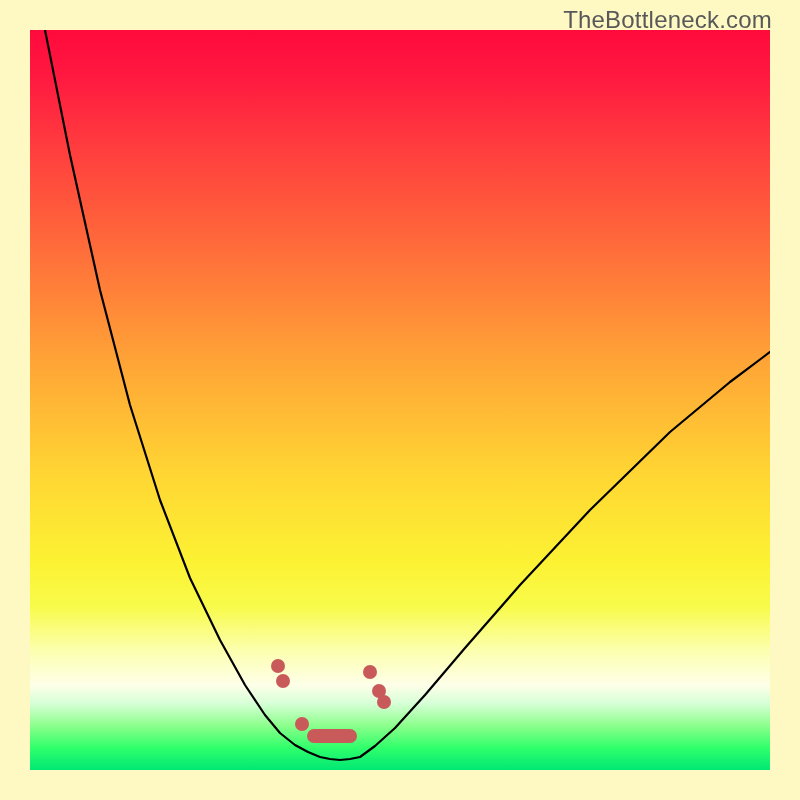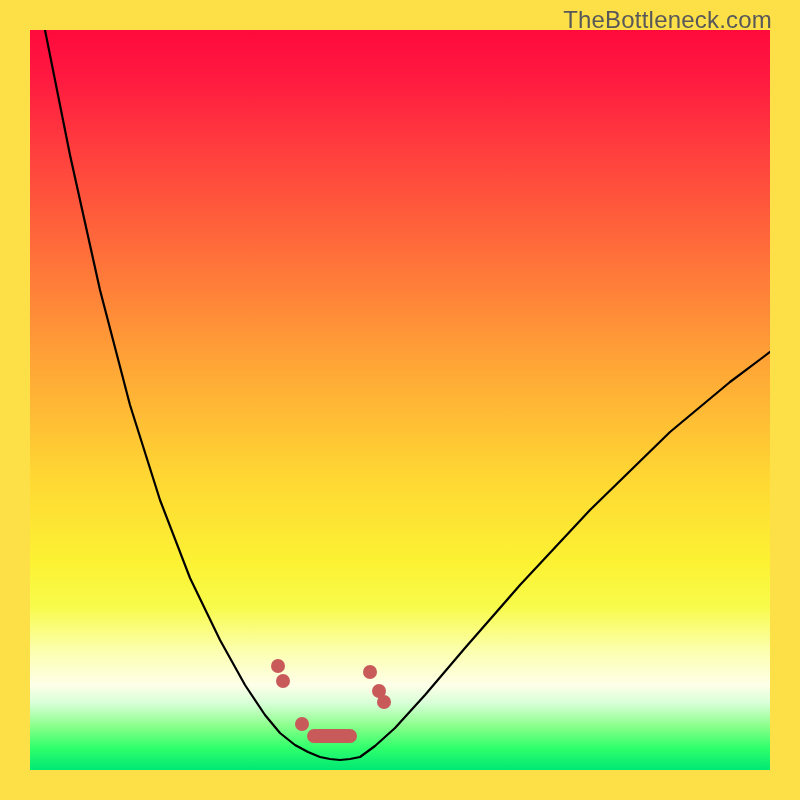--- a/index.html
+++ b/index.html
@@ -1,16 +1,16 @@
 <!DOCTYPE html>
 <html><head>
 <meta charset="utf-8">
 <style>
 html,body{margin:0;padding:0;width:800px;height:800px;overflow:hidden;background:#000;font-family:Arial,Helvetica,sans-serif}
-.frame{position:absolute;left:0;top:0;width:800px;height:800px;background:#fde047}
+.frame{position:absolute;left:0;top:0;width:800px;height:800px;background:#fef9c3}
 .plot{position:absolute;left:30px;top:30px;width:740px;height:740px;overflow:hidden}
 .gradient{position:absolute;left:0;top:0;width:740px;height:740px;
  background:linear-gradient(to bottom,
    #ff0a3c 0%,
    #ff1840 6%,
    #ff3d3e 16%,
    #ff6e3a 30%,
    #ffa836 46%,
    #ffd633 60%,
    #fcf233 72%,

